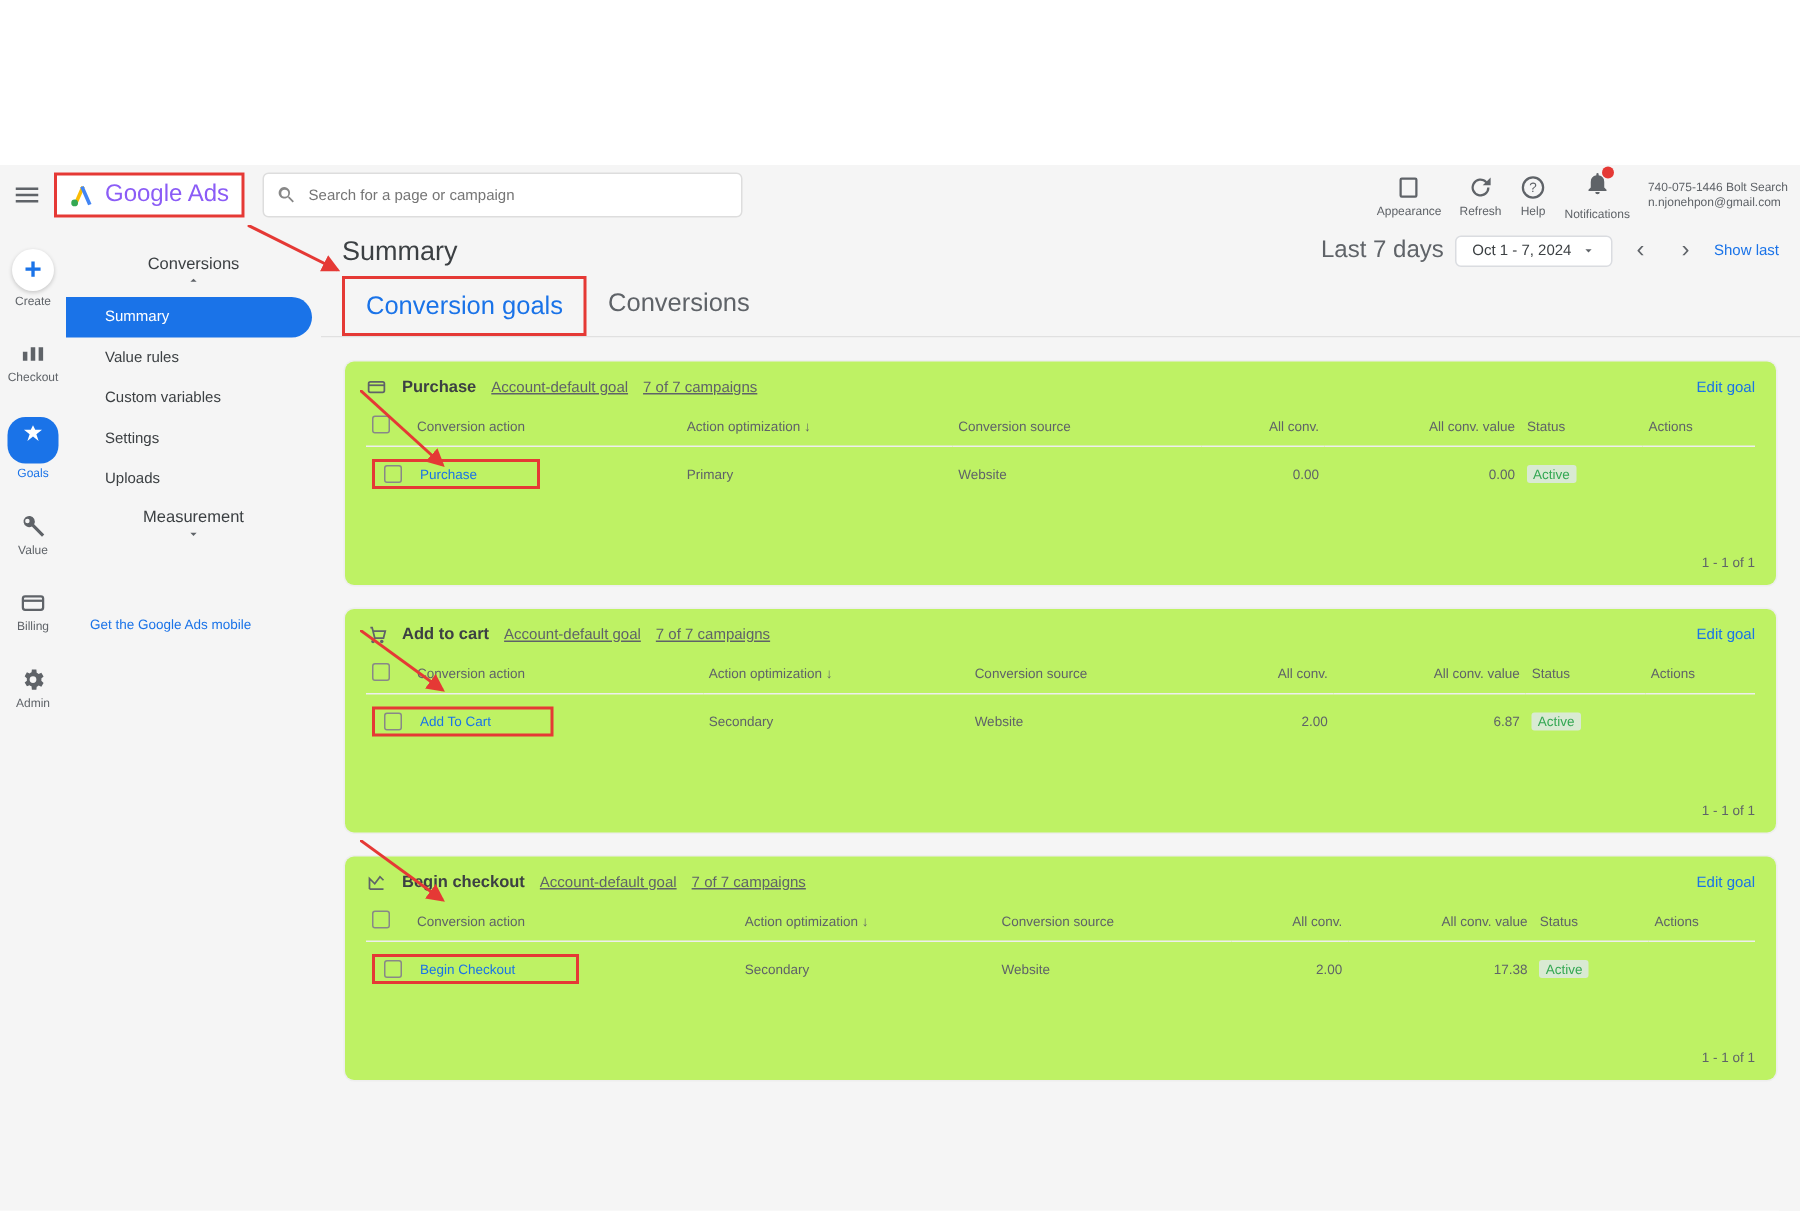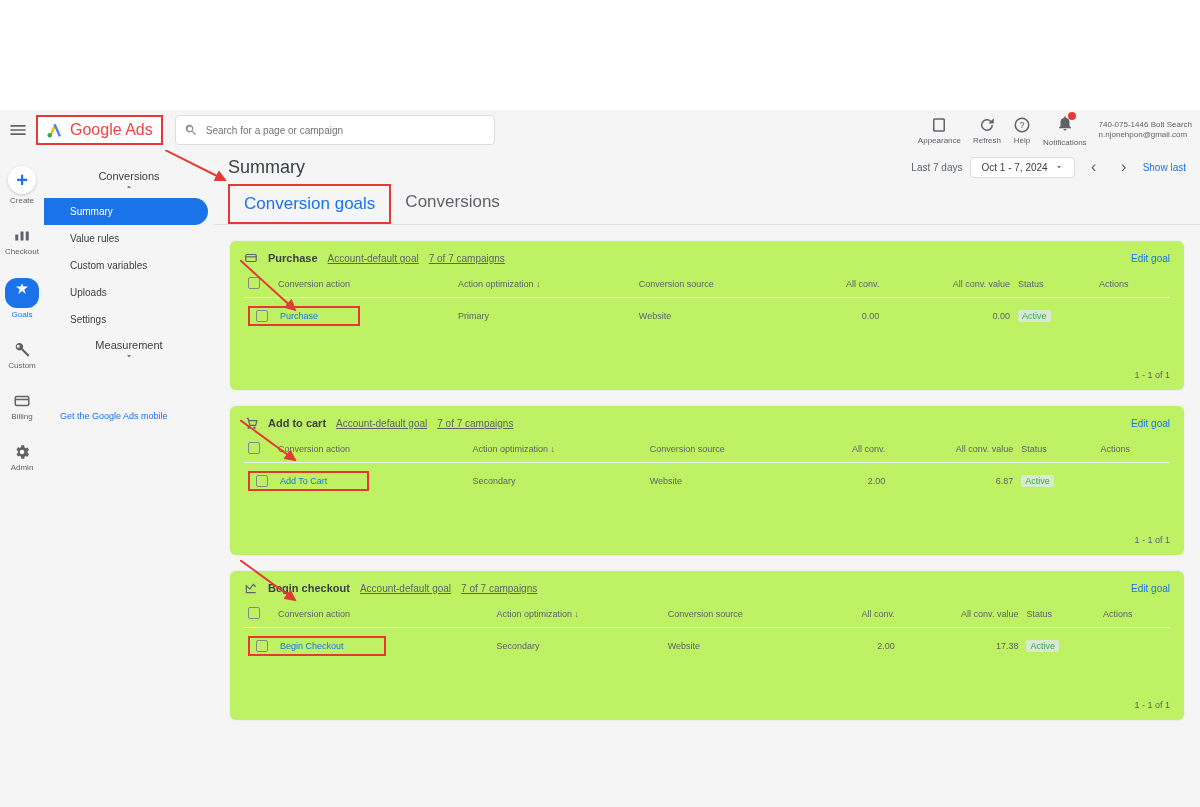--- a/index.html
+++ b/index.html
@@ -5,21 +5,21 @@
 * { box-sizing: border-box; margin: 0; padding: 0; font-family: Arial, Helvetica, sans-serif; }
 body { background: #fff; width: 1200px; height: 807px; overflow: hidden; position: relative; }
 .app { position: absolute; top: 110px; left: 0; right: 0; bottom: 0; background: #f5f5f5; display: flex; flex-direction: column; }
 
 
 .header { height: 40px; background: #f5f5f5; display: flex; align-items: center; padding: 0 8px; }
 .hamburger { width: 20px; height: 20px; margin-right: 8px; cursor: pointer; }
 .hamburger svg { width: 100%; height: 100%; }
 .logo-box { border: 2px solid #e53935; padding: 4px 8px; display: flex; align-items: center; gap: 6px; background: #fff; }
 .logo-icon { width: 18px; height: 18px; }
-.logo-text { font-size: 16px; color: #ef4444; font-weight: 500; }
+.logo-text { font-size: 16px; color: #8b5cf6; font-weight: 500; }
 .search-box { margin-left: 12px; width: 320px; height: 30px; background: #fff; border: 1px solid #ddd; border-radius: 4px; display: flex; align-items: center; padding: 0 8px; }
 .search-box svg { width: 14px; height: 14px; margin-right: 8px; fill: #888; }
 .search-box input { border: none; outline: none; font-size: 10px; color: #999; flex: 1; background: transparent; }
 .header-right { margin-left: auto; display: flex; align-items: center; gap: 12px; }
 .header-icon { display: flex; flex-direction: column; align-items: center; gap: 2px; cursor: pointer; }
 .header-icon svg { width: 18px; height: 18px; fill: #5f6368; }
 .header-icon-label { font-size: 8px; color: #5f6368; }
 .badge { position: relative; }
 .badge::after { content: ''; position: absolute; top: -2px; right: -2px; width: 8px; height: 8px; background: #e53935; border-radius: 50%; }
 .account-info { font-size: 8px; color: #5f6368; line-height: 1.2; text-align: left; }
@@ -40,21 +40,21 @@
 .sidebar { width: 170px; background: #f5f5f5; padding: 14px 0; }
 .sb-group-title { font-size: 11px; color: #3c4043; padding: 6px 16px; cursor: pointer; display: flex; align-items: center; justify-content: space-between; flex-direction: column; }
 .sb-item { font-size: 10px; color: #3c4043; padding: 8px 0 8px 26px; cursor: pointer; }
 .sb-item.active { background: #1a73e8; color: #fff; border-radius: 0 16px 16px 0; margin-right: 6px; }
 .sb-link { font-size: 9px; color: #1a73e8; padding: 4px 16px; margin-top: 40px; display: block; cursor: pointer; }
 
 .main { flex: 1; background: #f5f5f5; display: flex; flex-direction: column; overflow: hidden; }
 .topbar { display: flex; align-items: center; justify-content: space-between; padding: 6px 14px; }
 .page-title { font-size: 18px; color: #3c4043; }
 .top-right { display: flex; align-items: center; gap: 8px; }
-.date-label { font-size: 10px; color: #5f6368; }
+.date-label { font-size: 16px; color: #5f6368; }
 .date-picker { background: #fff; border: 1px solid #dadce0; border-radius: 4px; padding: 4px 10px; font-size: 10px; color: #3c4043; display: flex; align-items: center; gap: 6px; cursor: pointer; }
 .nav-btn { width: 22px; height: 22px; display: flex; align-items: center; justify-content: center; cursor: pointer; color: #5f6368; }
 .show-last { font-size: 10px; color: #1a73e8; cursor: pointer; }
 
 .tabs { display: flex; gap: 0; padding: 0 14px; border-bottom: 1px solid #e0e0e0; }
 .tab { font-size: 17px; color: #5f6368; padding: 8px 14px; cursor: pointer; border-bottom: 2px solid transparent; }
 .tab.active { color: #1a73e8; border-bottom-color: #1a73e8; border: 2px solid #e53935; border-bottom: 2px solid #e53935; }
 
 .content { flex: 1; overflow-y: auto; padding: 16px; background:#f5f5f5; }
 .goal-card { background: #bef264; border-radius: 6px; padding: 10px 14px 6px; margin-bottom: 16px; box-shadow: 0 0 0 1px #eee; }
@@ -152,21 +152,21 @@
       <div class="rail-item active">
         <div class="pill"><svg viewBox="0 0 24 24">
               <path d="M12 2l2 4h6l-5 4 2 6-5-4-5 4 2-6-5-4h6z"></path>
             </svg></div>
         <span class="rail-label">Goals</span>
       </div>
       <div class="rail-item">
         <svg viewBox="0 0 24 24">
             <path d="M22 19l-9-9a5 5 0 1 0-2 2l9 9zM7 9a2 2 0 1 1 0-4 2 2 0 0 1 0 4z"></path>
           </svg>
-        <span class="rail-label">Custom</span>
+        <span class="rail-label">Value</span>
       </div>
       <div class="rail-item">
         <svg viewBox="0 0 24 24">
             <rect x="3" y="6" width="18" height="12" rx="2" fill="none" stroke="#5f6368" stroke-width="2"></rect>
             <rect x="3" y="9" width="18" height="2"></rect>
           </svg>
         <span class="rail-label">Billing</span>
       </div>
       <div class="rail-item">
         <svg viewBox="0 0 24 24">
@@ -179,22 +179,22 @@
     <div class="sidebar">
       <div class="sb-group-title">
         <span>Conversions</span>
         <svg width="10" height="10" viewBox="0 0 24 24">
             <path fill="#5f6368" d="M7 14l5-5 5 5z"></path>
           </svg>
       </div>
       <div class="sb-item active">Summary</div>
       <div class="sb-item">Value rules</div>
       <div class="sb-item">Custom variables</div>
+      <div class="sb-item">Settings</div>
       <div class="sb-item">Uploads</div>
-      <div class="sb-item">Settings</div>
       <div class="sb-group-title">
         <span>Measurement</span>
         <svg width="10" height="10" viewBox="0 0 24 24">
             <path fill="#5f6368" d="M7 10l5 5 5-5z"></path>
           </svg>
       </div>
       <span class="sb-link">Get the Google Ads mobile</span>
     </div>
 
     <div class="main">

